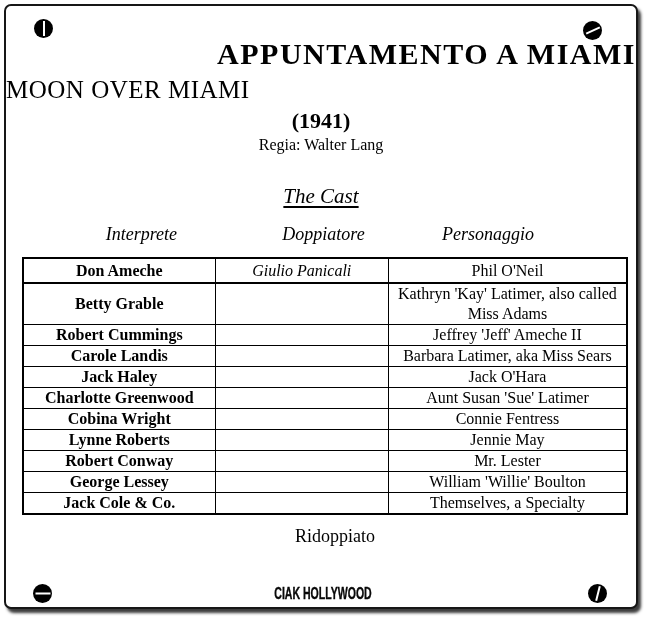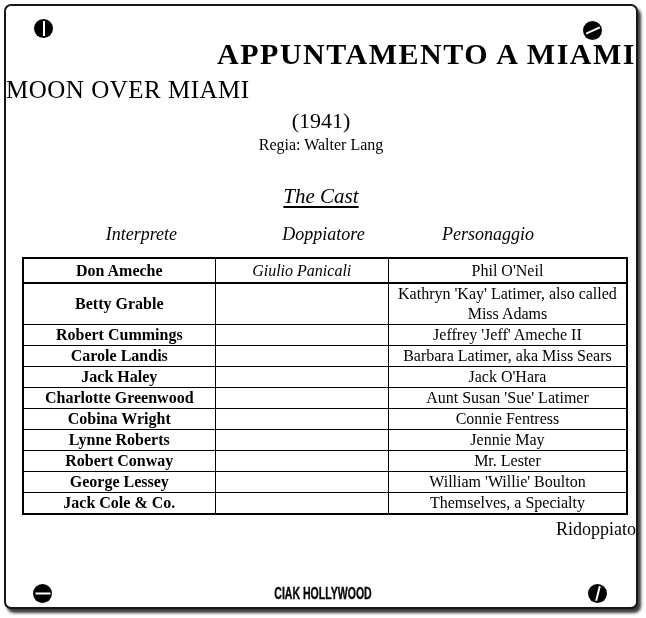--- a/index.html
+++ b/index.html
@@ -36,21 +36,21 @@
 
   .title-it{
     margin:32px 0 0;text-align:right;
     font-size:30px;font-weight:bold;letter-spacing:1.5px;line-height:1.05;
   }
   .title-orig{
     margin:7px 0 0;text-align:left;
     font-size:25px;font-weight:normal;letter-spacing:0.5px;line-height:1.05;
   }
   .year{
-    margin:6px 0 0;text-align:center;font-size:22px;line-height:1.05;
+    margin:6px 0 0;text-align:center;font-size:22px;line-height:1.05;font-weight:bold;
   }
   .director{
     margin:4px 0 0;text-align:center;font-size:16px;line-height:1.1;
   }
   .cast-heading{
     margin:31px 0 0;text-align:center;
     font-size:21px;font-style:italic;
     text-decoration:underline;text-underline-offset:3px;
   }
   .col-headers{
@@ -76,21 +76,21 @@
     padding:0 4px;line-height:20px;font-size:16px;height:20px;
     overflow:hidden;
   }
   tr.lead-row td{border-bottom-width:2px;height:23px;}
   td.cell-interprete{font-weight:bold;}
   td.cell-doppiatore{font-style:italic;}
   td.cell-personaggio{font-weight:normal;}
   td.wrap-small{font-size:13.5px;line-height:17px;padding:2px 8px;}
 
   .redub-note{
-    margin:4px 0 0;text-align:right;font-size:18px;padding-left:28px;
+    margin:11px 0 0;text-align:center;font-size:18px;padding-left:28px;
   }
   .studio-logo{
     position:absolute;left:0;right:0;top:584px;text-align:center;
     font-family:"Liberation Sans","DejaVu Sans",sans-serif;
     font-size:17px;font-weight:bold;letter-spacing:0px;color:#0a0a0a;
     transform:scaleX(0.62);
     -webkit-text-stroke:0.4px #000;
   }
 </style>
 </head>

